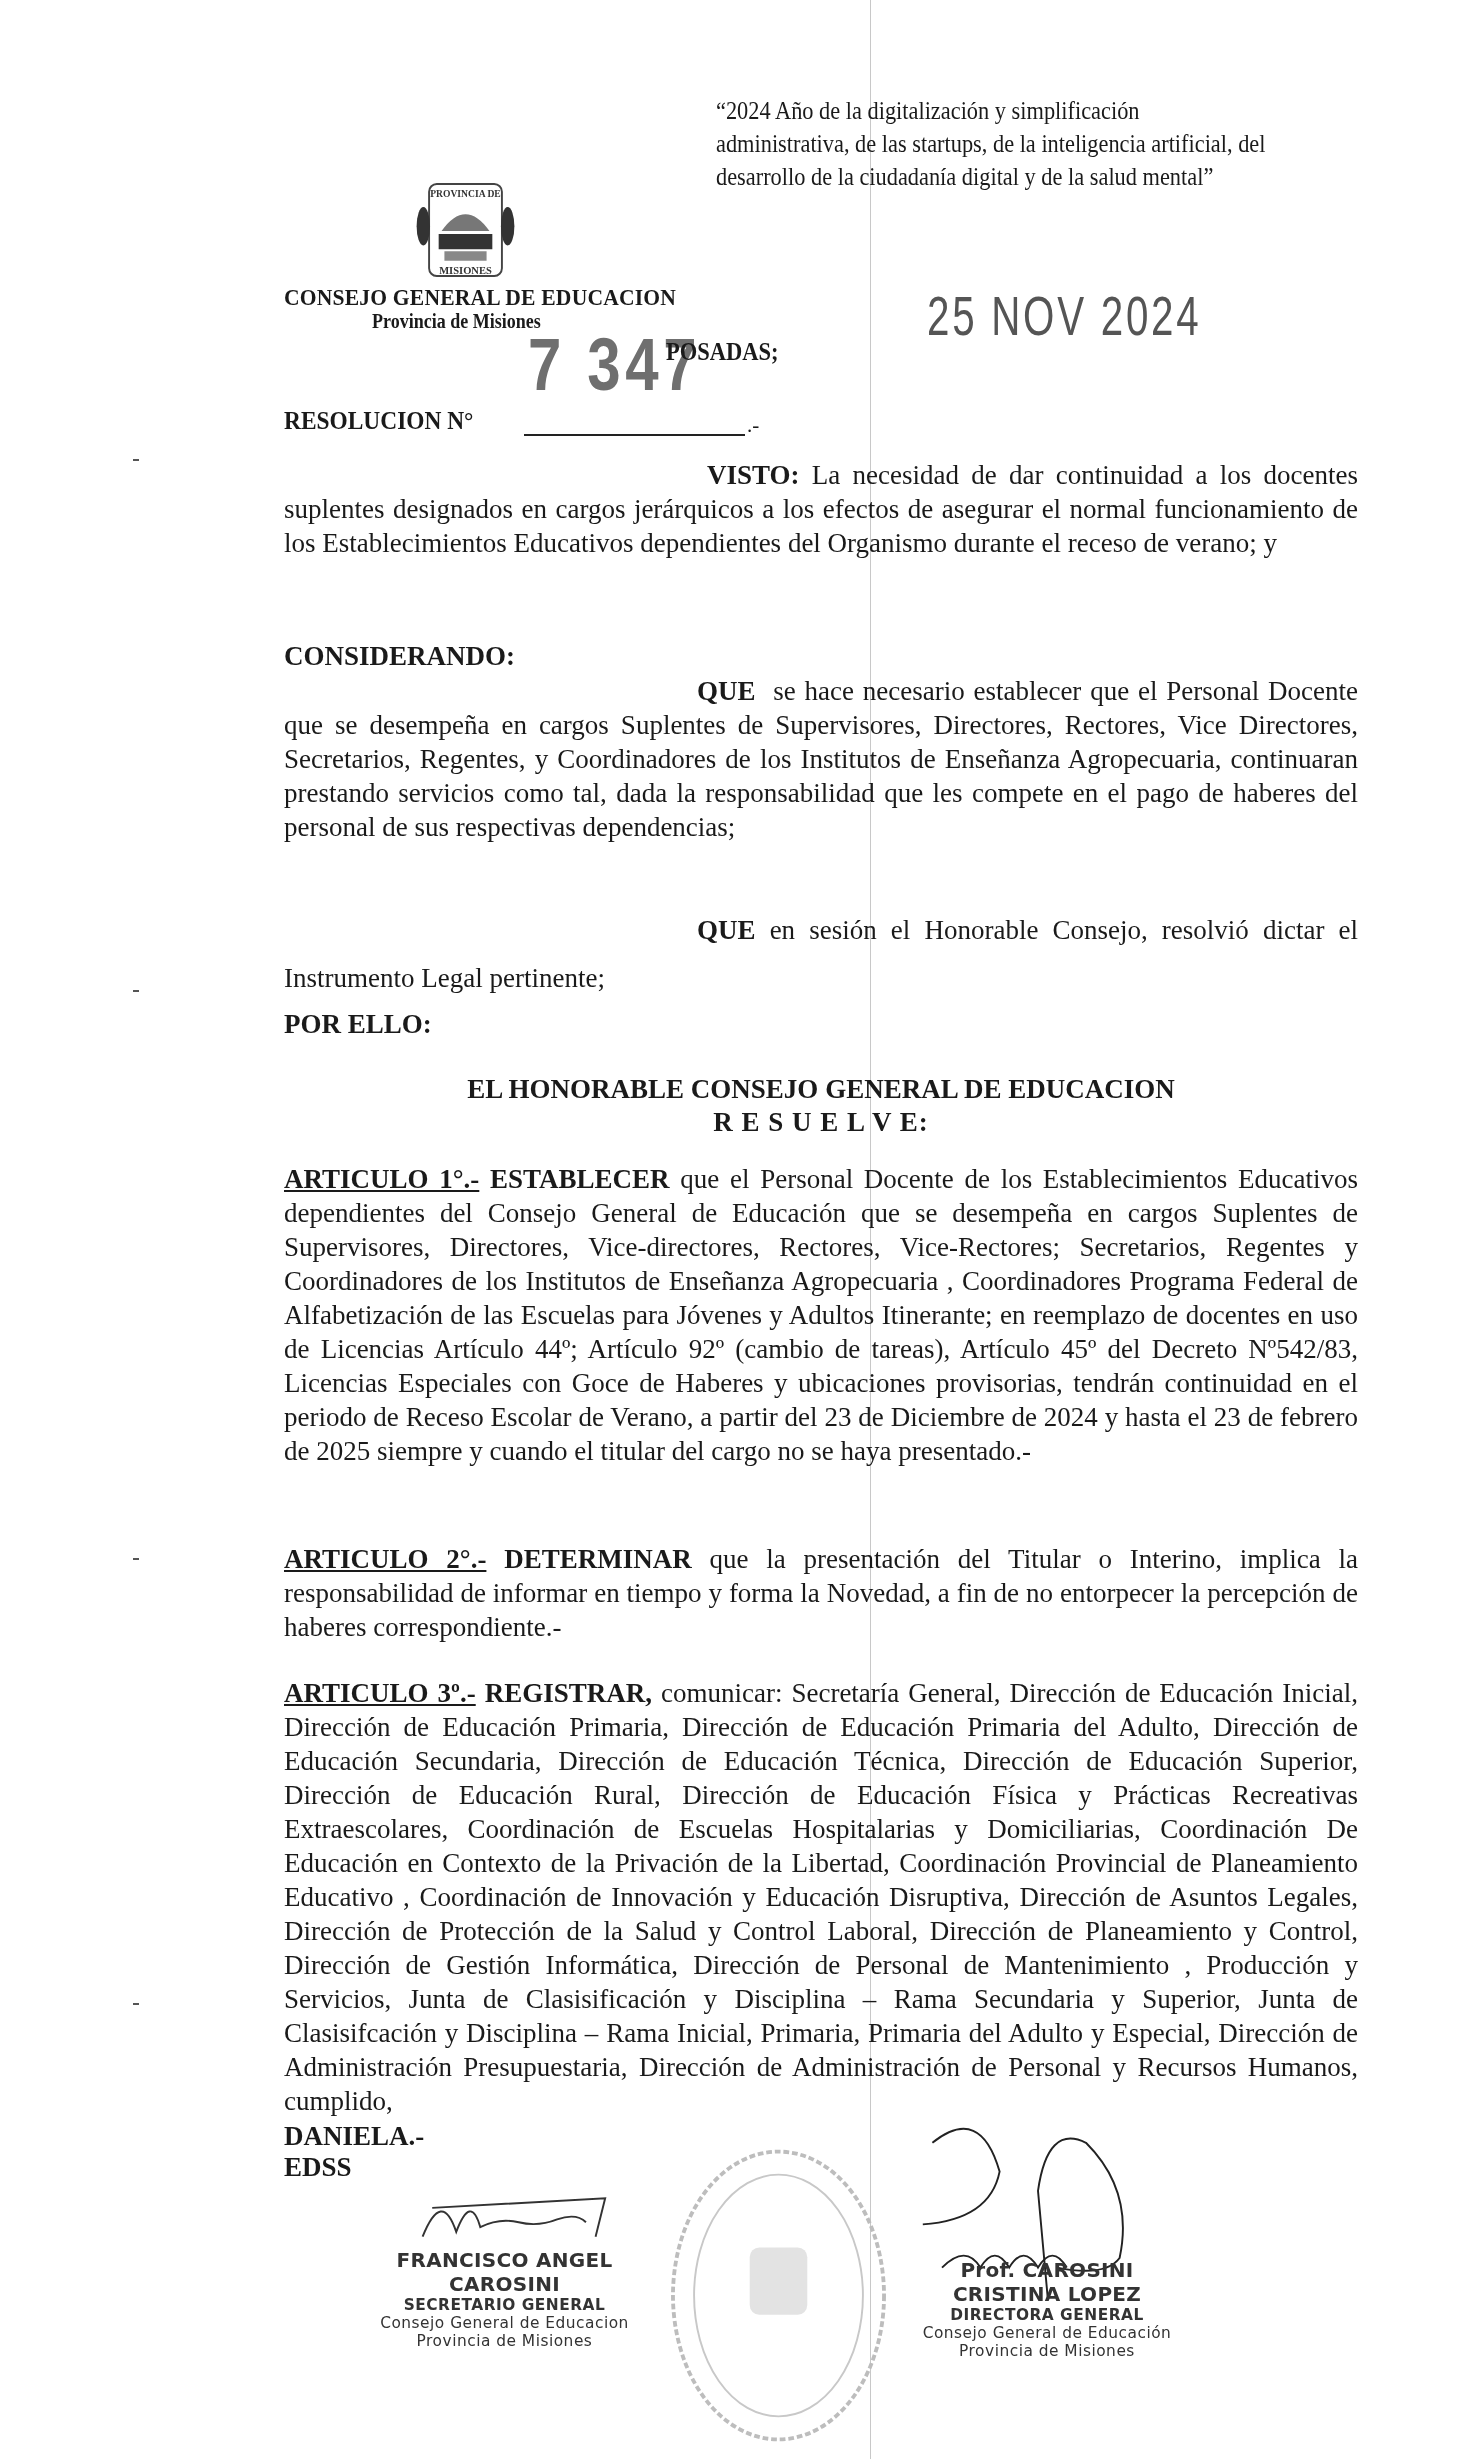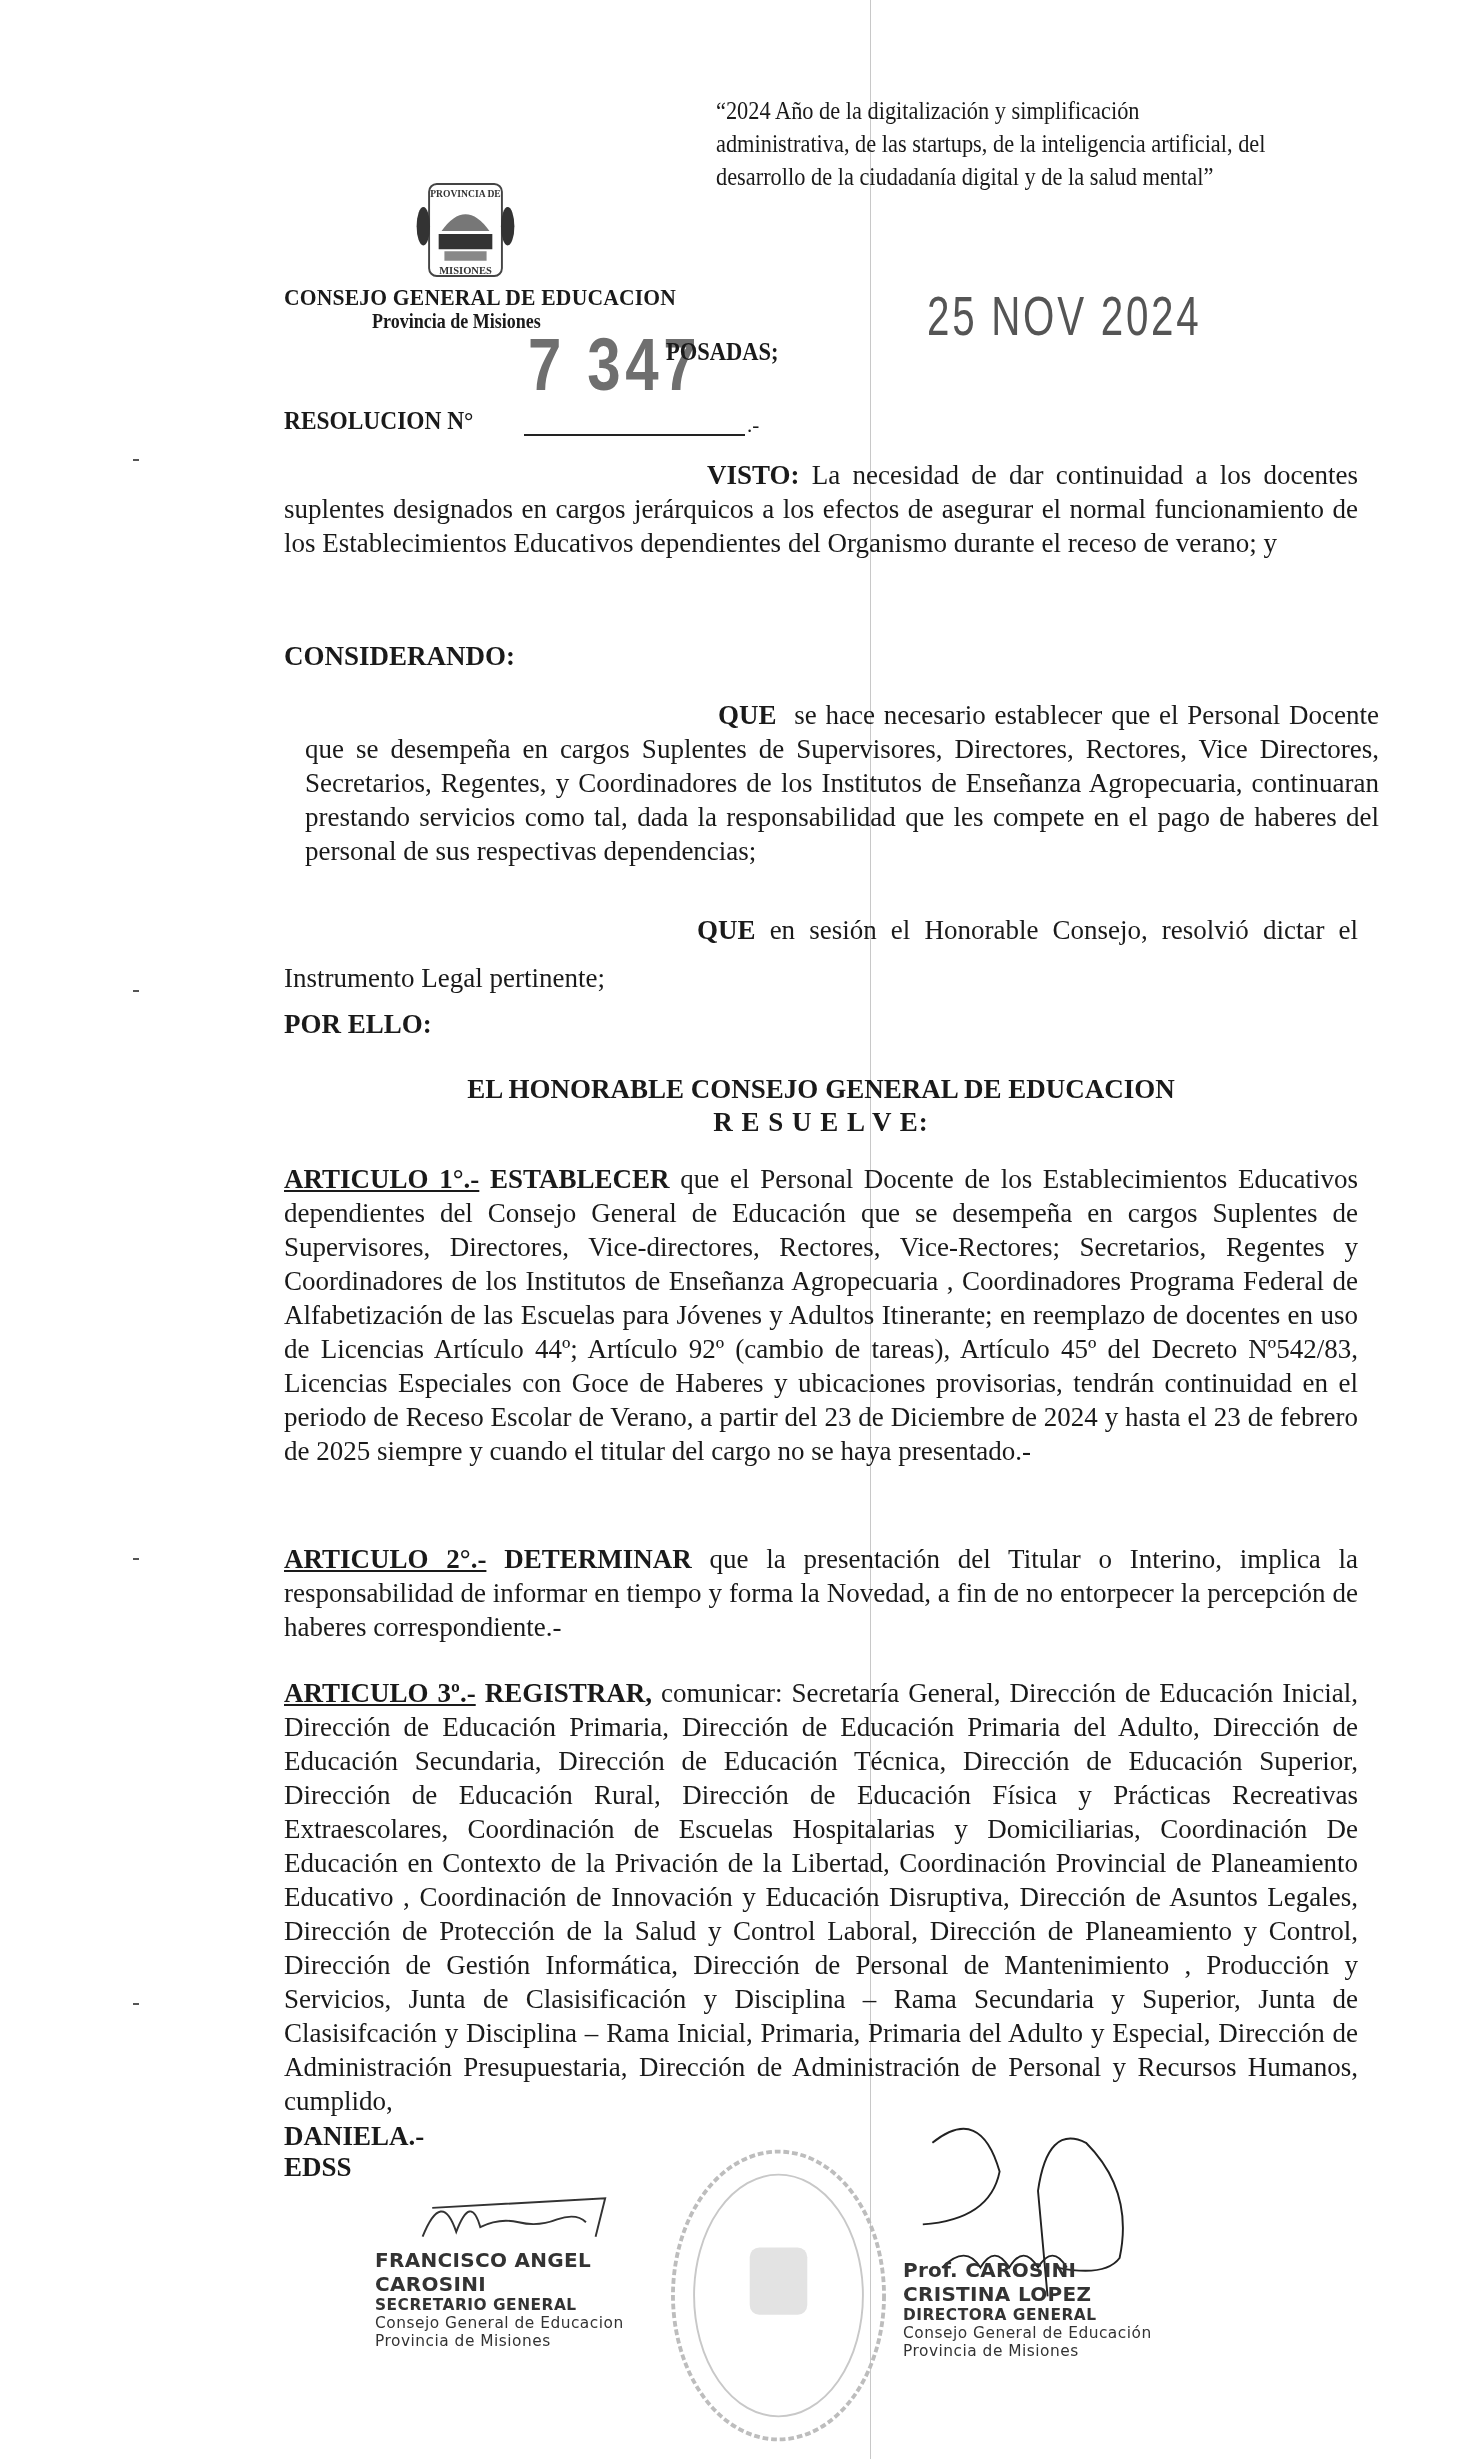--- a/index.html
+++ b/index.html
@@ -18,21 +18,21 @@
   .res-label { left: 284px; top: 406px; font-size: 26px; font-weight: bold; transform: scaleX(0.9); transform-origin: left top; }
   .res-blank { left: 524px; top: 434px; width: 221px; height: 1.9px; background: #222; }
   .res-dash { left: 747px; top: 413px; font-size: 21px; }
   .para { position: absolute; left: 284px; width: 1074px; font-size: 27px; line-height: 34px; text-align: justify; text-align-last: left; }
   .para b { font-weight: bold; }
   .heading { position: absolute; left: 284px; font-size: 27px; font-weight: bold; }
   .center { position: absolute; left: 284px; width: 1074px; text-align: center; font-size: 27px; font-weight: bold; margin-top: 8px; }
   .indent-visto { text-indent: 423px; }
   .indent-que { text-indent: 413px; }
   .art-label { font-weight: bold; text-decoration: underline; }
-  .sig-block { position: absolute; font-family: "DejaVu Sans", "Liberation Sans", sans-serif; color: #333; }
+  .sig-block { position: absolute; text-align: center; font-family: "DejaVu Sans", "Liberation Sans", sans-serif; color: #333; }
   .sig-name { font-size: 20px; font-weight: bold; letter-spacing: 0.3px; }
   .sig-title { font-size: 15.4px; font-weight: bold; letter-spacing: 0.5px; }
   .sig-org { font-size: 15.4px; letter-spacing: 0.5px; }
   .scribble { position: absolute; }
   .seal { position: absolute; left: 663px; top: 2142px; width: 231px; height: 307px; }
 </style>
 </head>
 <body>
 
 <div class="fold-line"></div>
@@ -65,21 +65,21 @@
 <div class="abs res-blank"></div>
 <div class="abs res-dash">.-</div>
 
 <div class="para indent-visto" style="top:458px;">
   <b>VISTO:</b>
   <span>La necesidad de dar continuidad a los docentes suplentes designados en cargos jerárquicos a los efectos de asegurar el normal funcionamiento de los Establecimientos Educativos dependientes del Organismo durante el receso de verano; y</span>
 </div>
 
 <div class="heading" style="top:641px;">CONSIDERANDO:</div>
 
-<div class="para indent-que" style="top:698px;margin-left:21px;">
+<div class="para indent-que" style="top:674px;">
   <b>QUE</b>&nbsp;
   <span>se hace necesario establecer que el Personal Docente que se desempeña en cargos Suplentes de Supervisores, Directores, Rectores, Vice Directores, Secretarios, Regentes, y Coordinadores de los Institutos de Enseñanza Agropecuaria, continuaran prestando servicios como tal, dada la responsabilidad que les compete en el pago de haberes del personal de sus respectivas dependencias;</span>
 </div>
 
 <div class="para indent-que" style="top:906px;line-height:48px;">
   <b>QUE</b>
   <span>en sesión el Honorable Consejo, resolvió dictar el Instrumento Legal pertinente;</span>
 </div>
 
 <div class="heading" style="top:1009px;">POR ELLO:</div>

